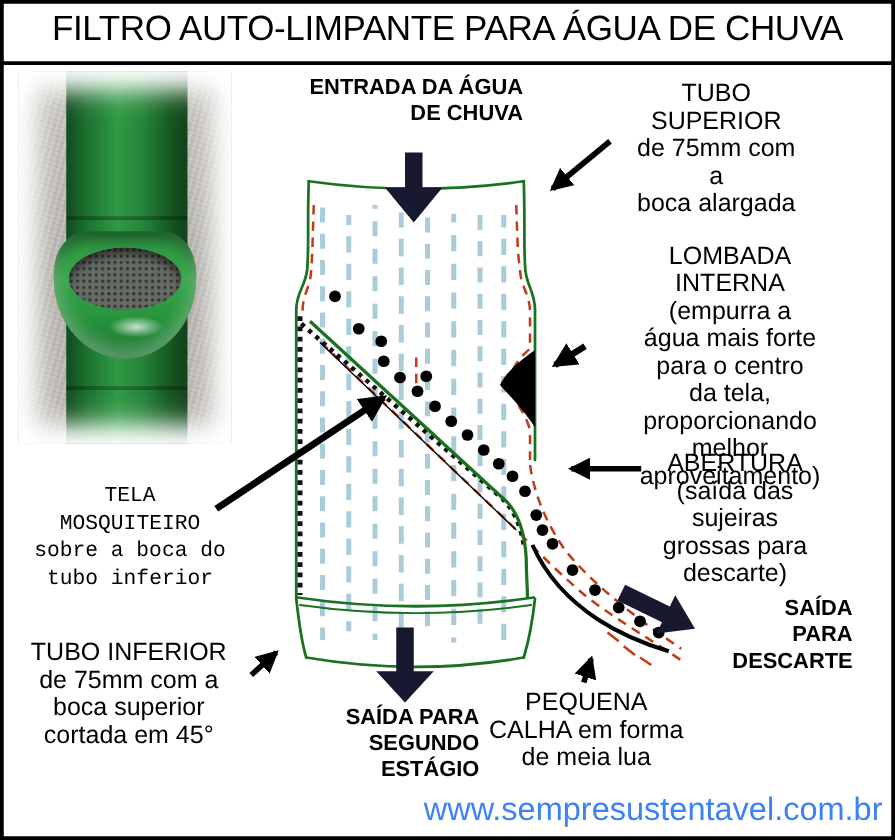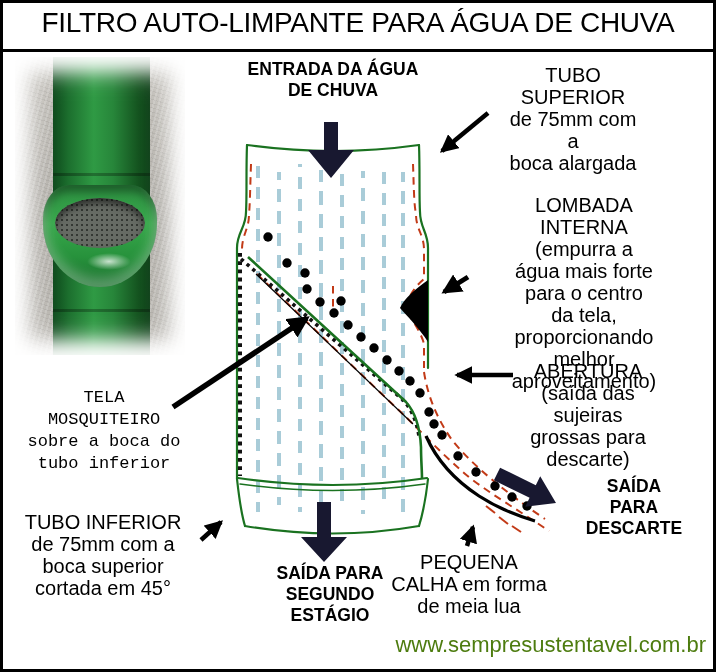--- a/index.html
+++ b/index.html
@@ -36,23 +36,23 @@
     background:radial-gradient(ellipse at center,rgba(255,255,255,.75),rgba(255,255,255,0) 70%);}
   .photo .vignette{position:absolute;inset:0;
     box-shadow:inset 0 0 20px 12px #fff, inset 0 0 34px 6px rgba(255,255,255,.75);}
 
   
   .diagram-svg{position:absolute;left:0;top:0;width:716px;height:672px;z-index:10;pointer-events:none;}
 
   
   .lbl{position:absolute;transform:translateX(-50%);text-align:center;white-space:pre-line;
     font-size:20px;line-height:22px;z-index:20;}
-  .lbl.bold{font-weight:bold;font-size:17.5px;line-height:21px;}
+  .lbl.bold{font-weight:bold;font-size:17.5px;line-height:21px;text-align:right;}
   .lbl.big{font-size:17px;font-family:Liberation Mono, monospace;}
-  .url{position:absolute;right:10px;top:632px;font-size:22px;color:#4d7c0f;z-index:20;}
+  .url{position:absolute;right:10px;top:632px;font-size:26px;color:#3b82f6;z-index:20;}
 </style>
 </head>
 <body>
 
 <div class="canvas">
 
   <div class="page-title">FILTRO AUTO-LIMPANTE PARA ÁGUA DE CHUVA</div>
   <div class="title-rule"></div>
 
   <div class="photo">

